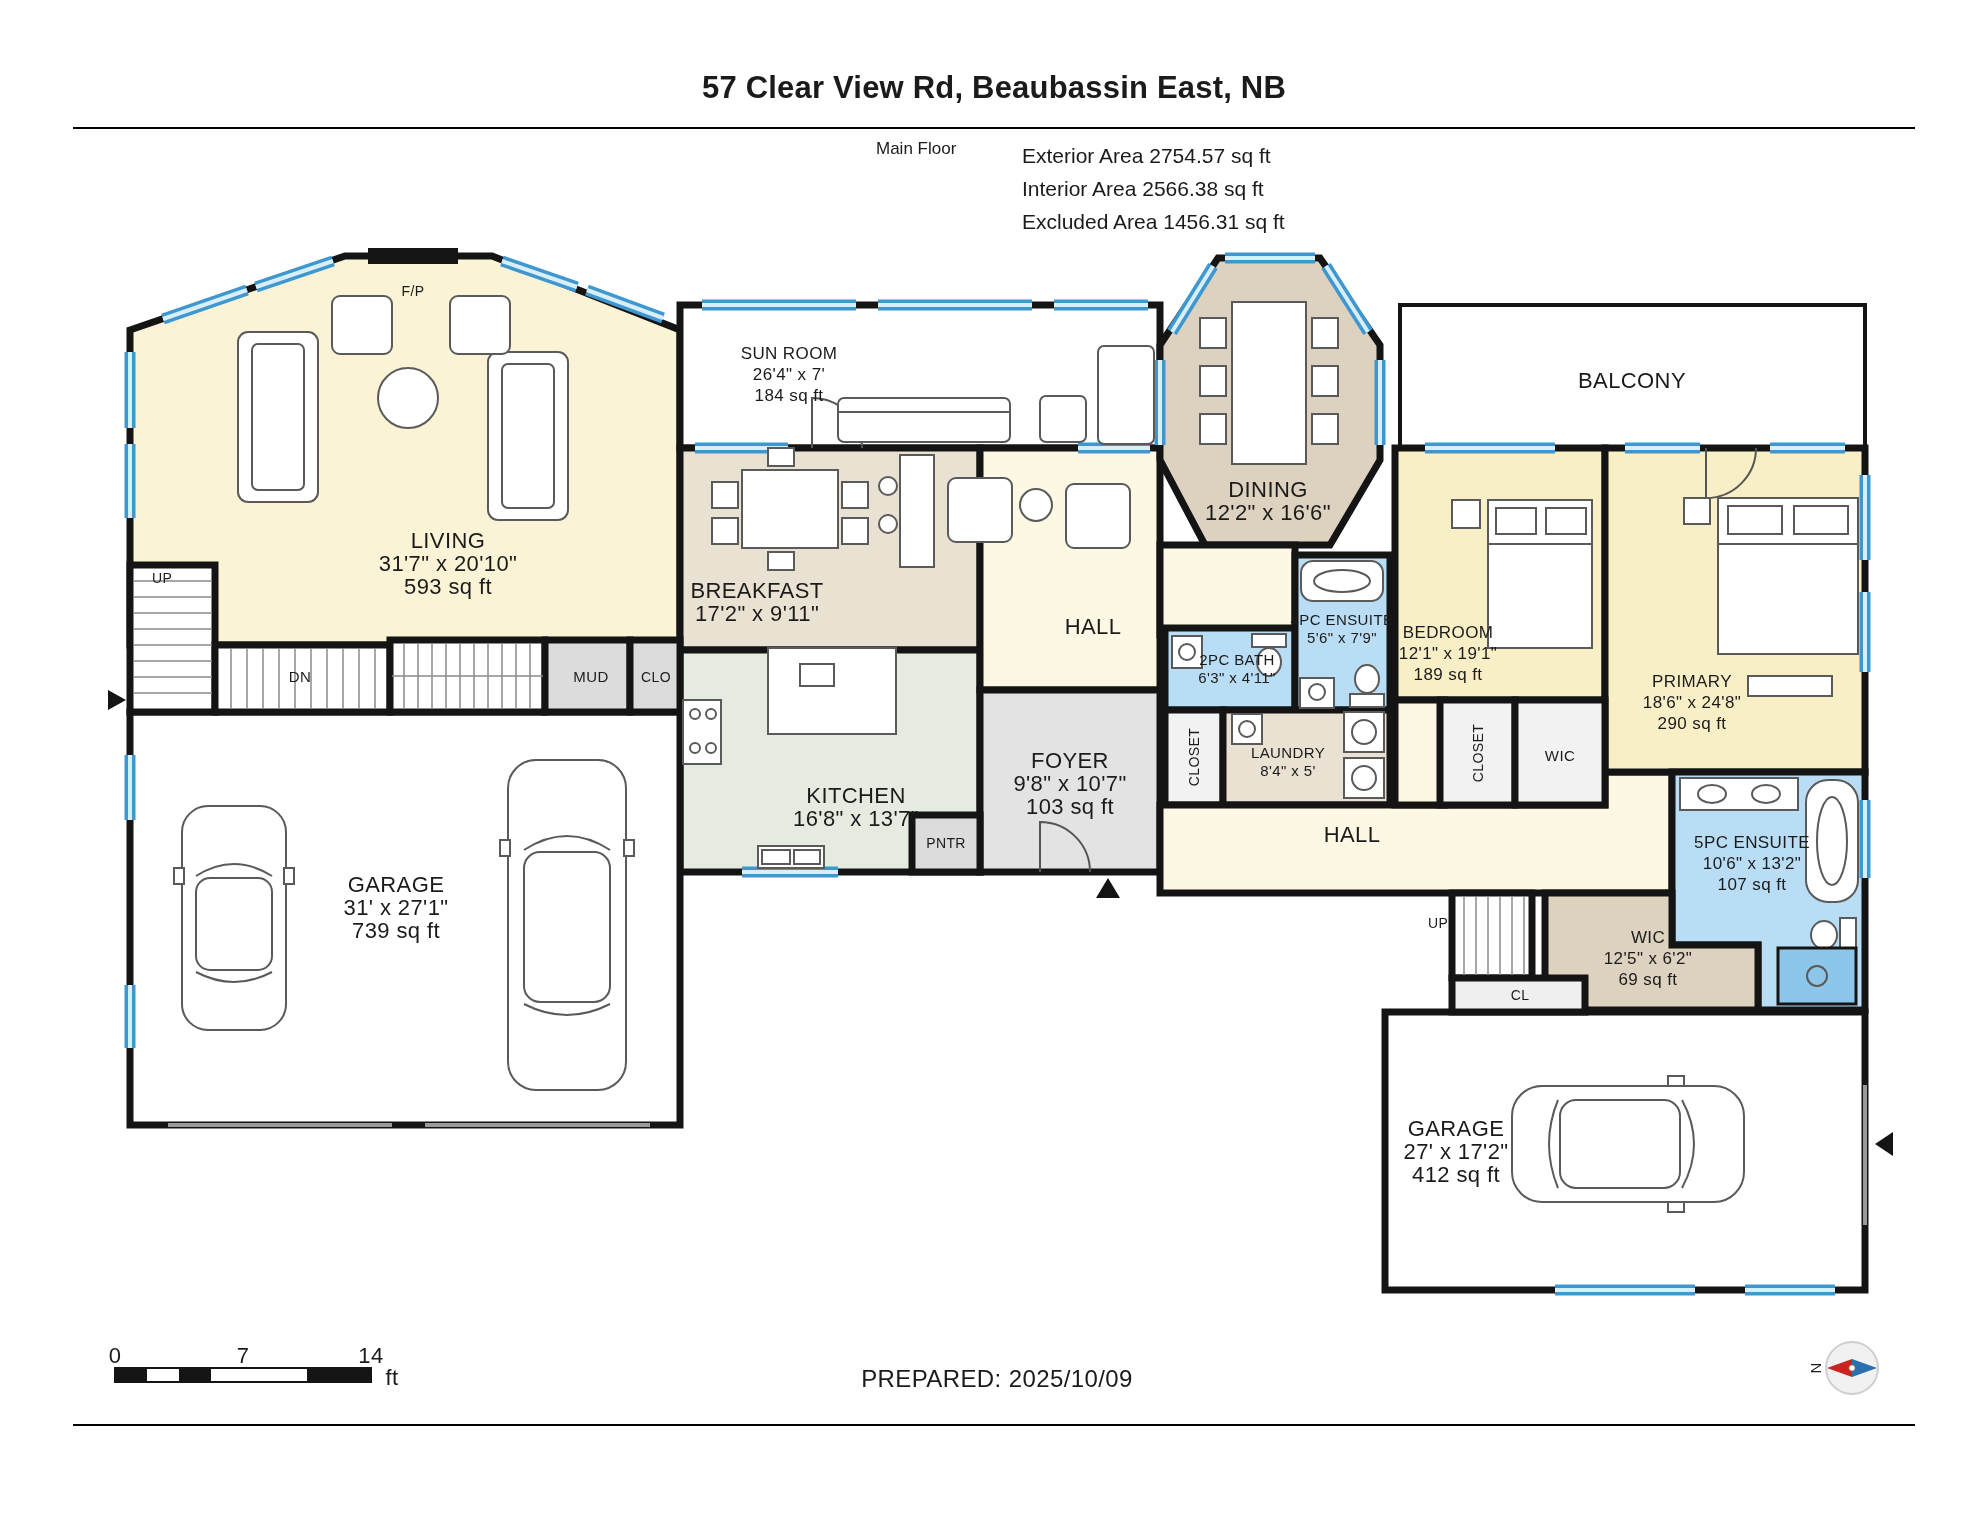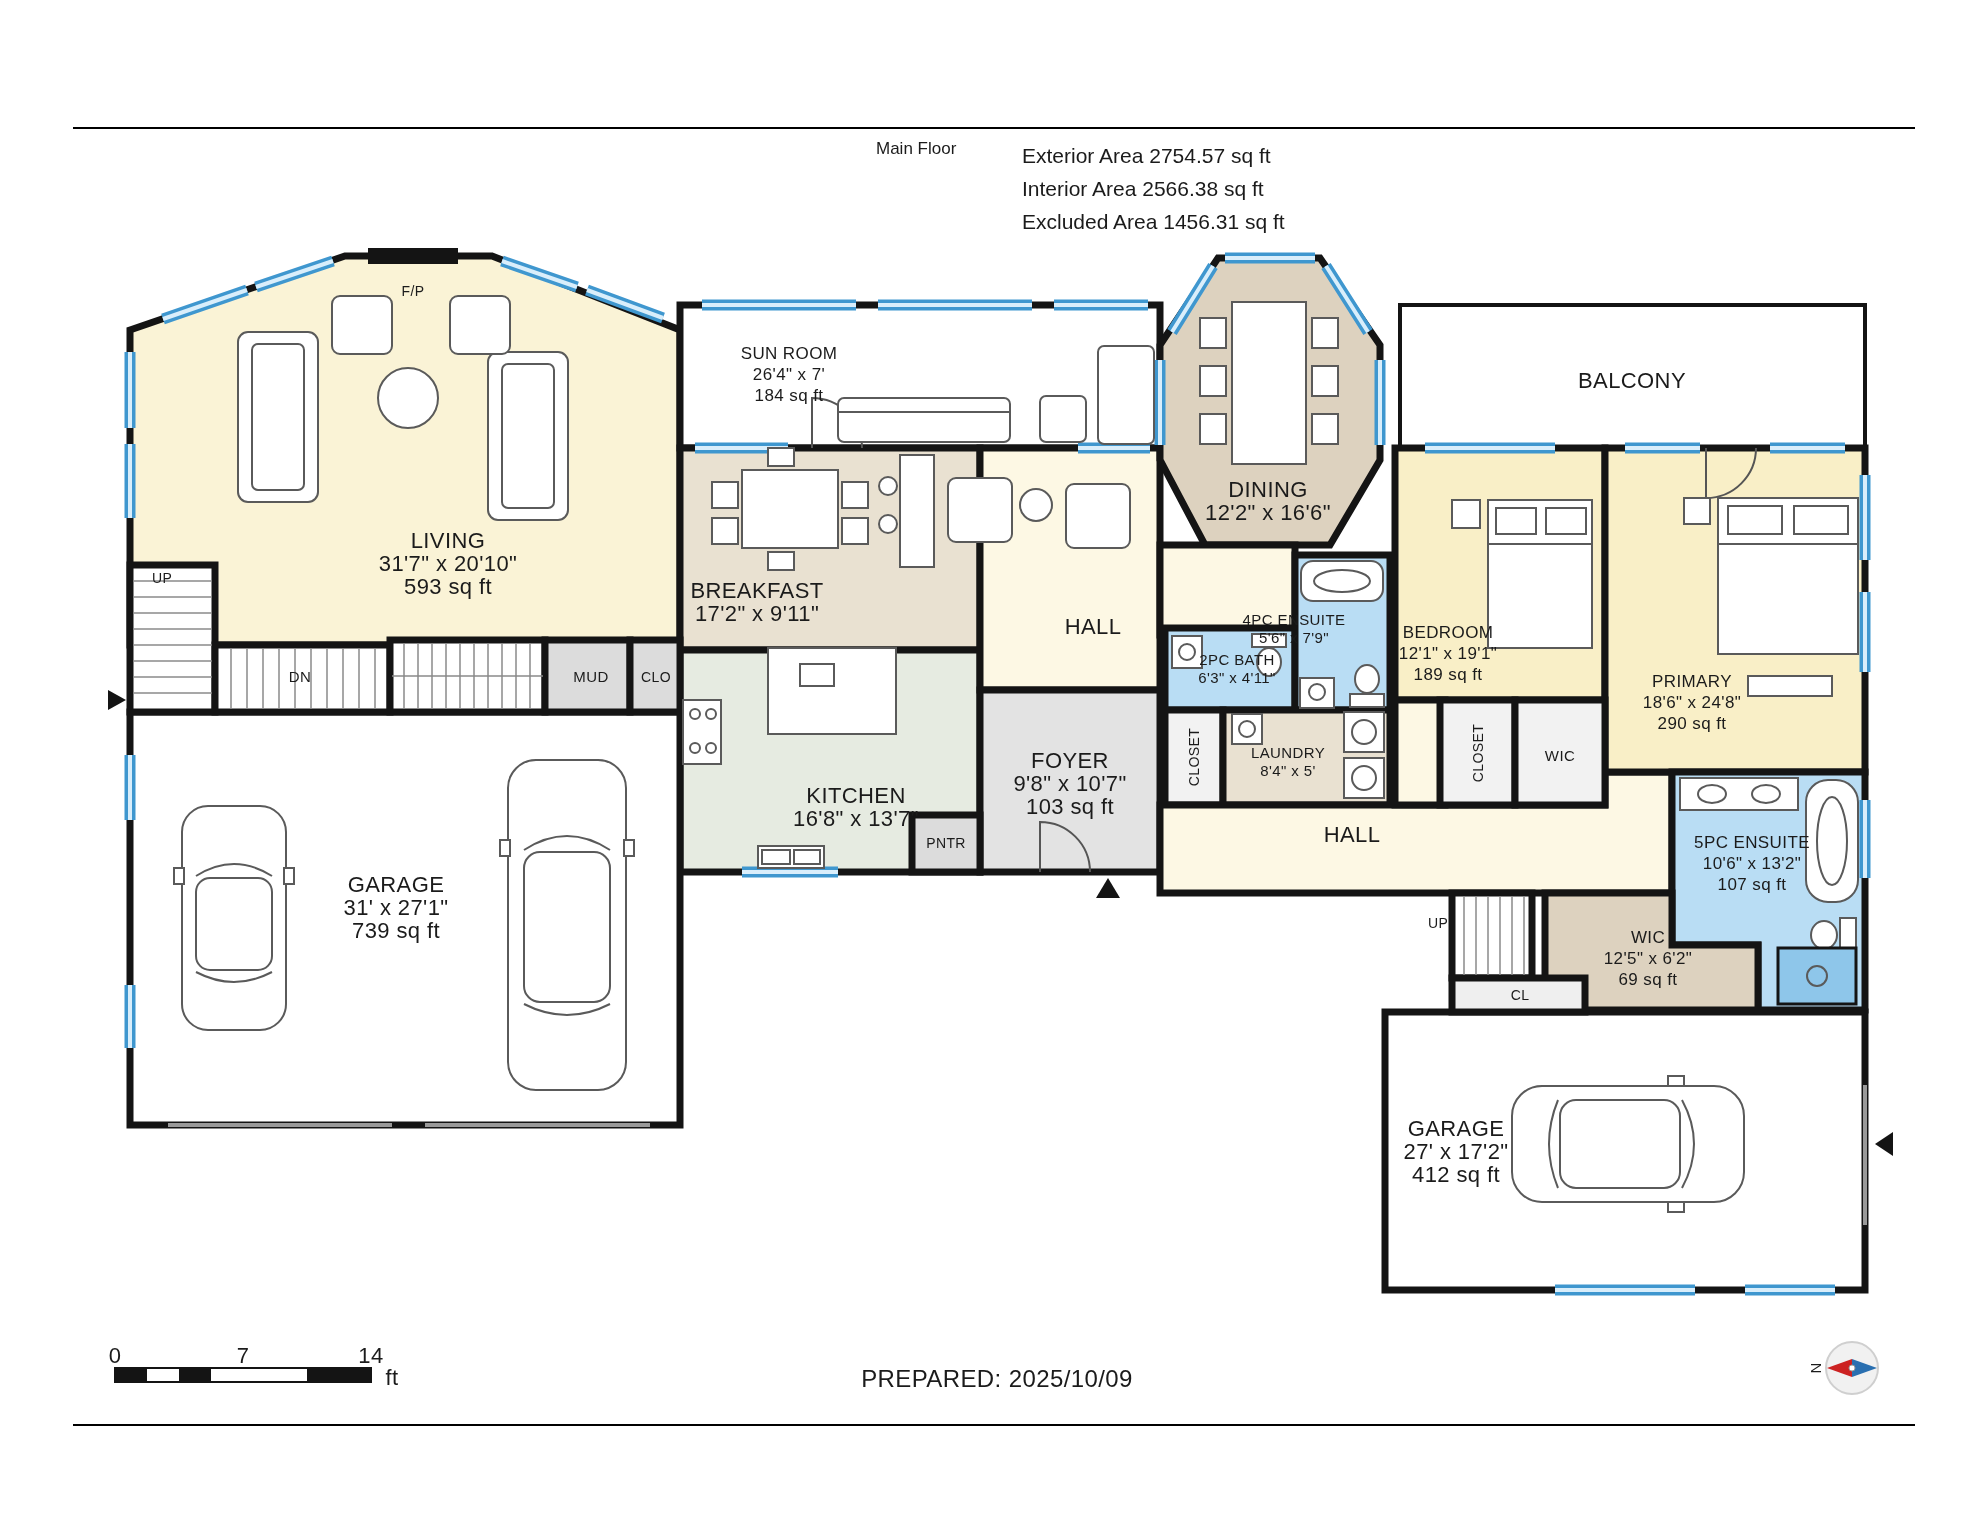--- a/index.html
+++ b/index.html
@@ -28,20 +28,21 @@
   .furn{fill:#fff;stroke:#5a5a5a;stroke-width:2}
   .furn-n{fill:none;stroke:#5a5a5a;stroke-width:2}
   .door{fill:none;stroke:#555;stroke-width:2}
   .gdoor{fill:none;stroke:#9a9a9a;stroke-width:4}
 </style>
 </head>
 <body>
 
 <div class="canvas">
 
+  <div class="title">57 Clear View Rd, Beaubassin East, NB</div>
   <div class="hr" style="top:127px"></div>
   <div class="floorlabel">Main Floor</div>
   <div class="areas">
     <div>Exterior Area 2754.57 sq ft</div>
     <div>Interior Area 2566.38 sq ft</div>
     <div>Excluded Area 1456.31 sq ft</div>
   </div>
 
   <svg class="plan" width="1988" height="1536" viewBox="0 0 1988 1536">
 
@@ -292,21 +293,21 @@
     <span>UP</span>
   </div>
   <div class="lbl s15" style="left:300px;top:677px">
     <span>DN</span>
   </div>
   <div class="lbl" style="left:396px;top:907px">
     <span>GARAGE</span>
     <span>31' x 27'1"</span>
     <span>739 sq ft</span>
   </div>
-  <div class="lbl s15" style="left:1294px;top:629px">
+  <div class="lbl s15" style="left:1342px;top:629px">
     <span>4PC ENSUITE</span>
     <span>5'6" x 7'9"</span>
   </div>
   <div class="lbl s15" style="left:1237px;top:669px">
     <span>2PC BATH</span>
     <span>6'3" x 4'11"</span>
   </div>
   <div class="lbl s14 rot" style="left:1194px;top:757px">
     <span>CLOSET</span>
   </div>

